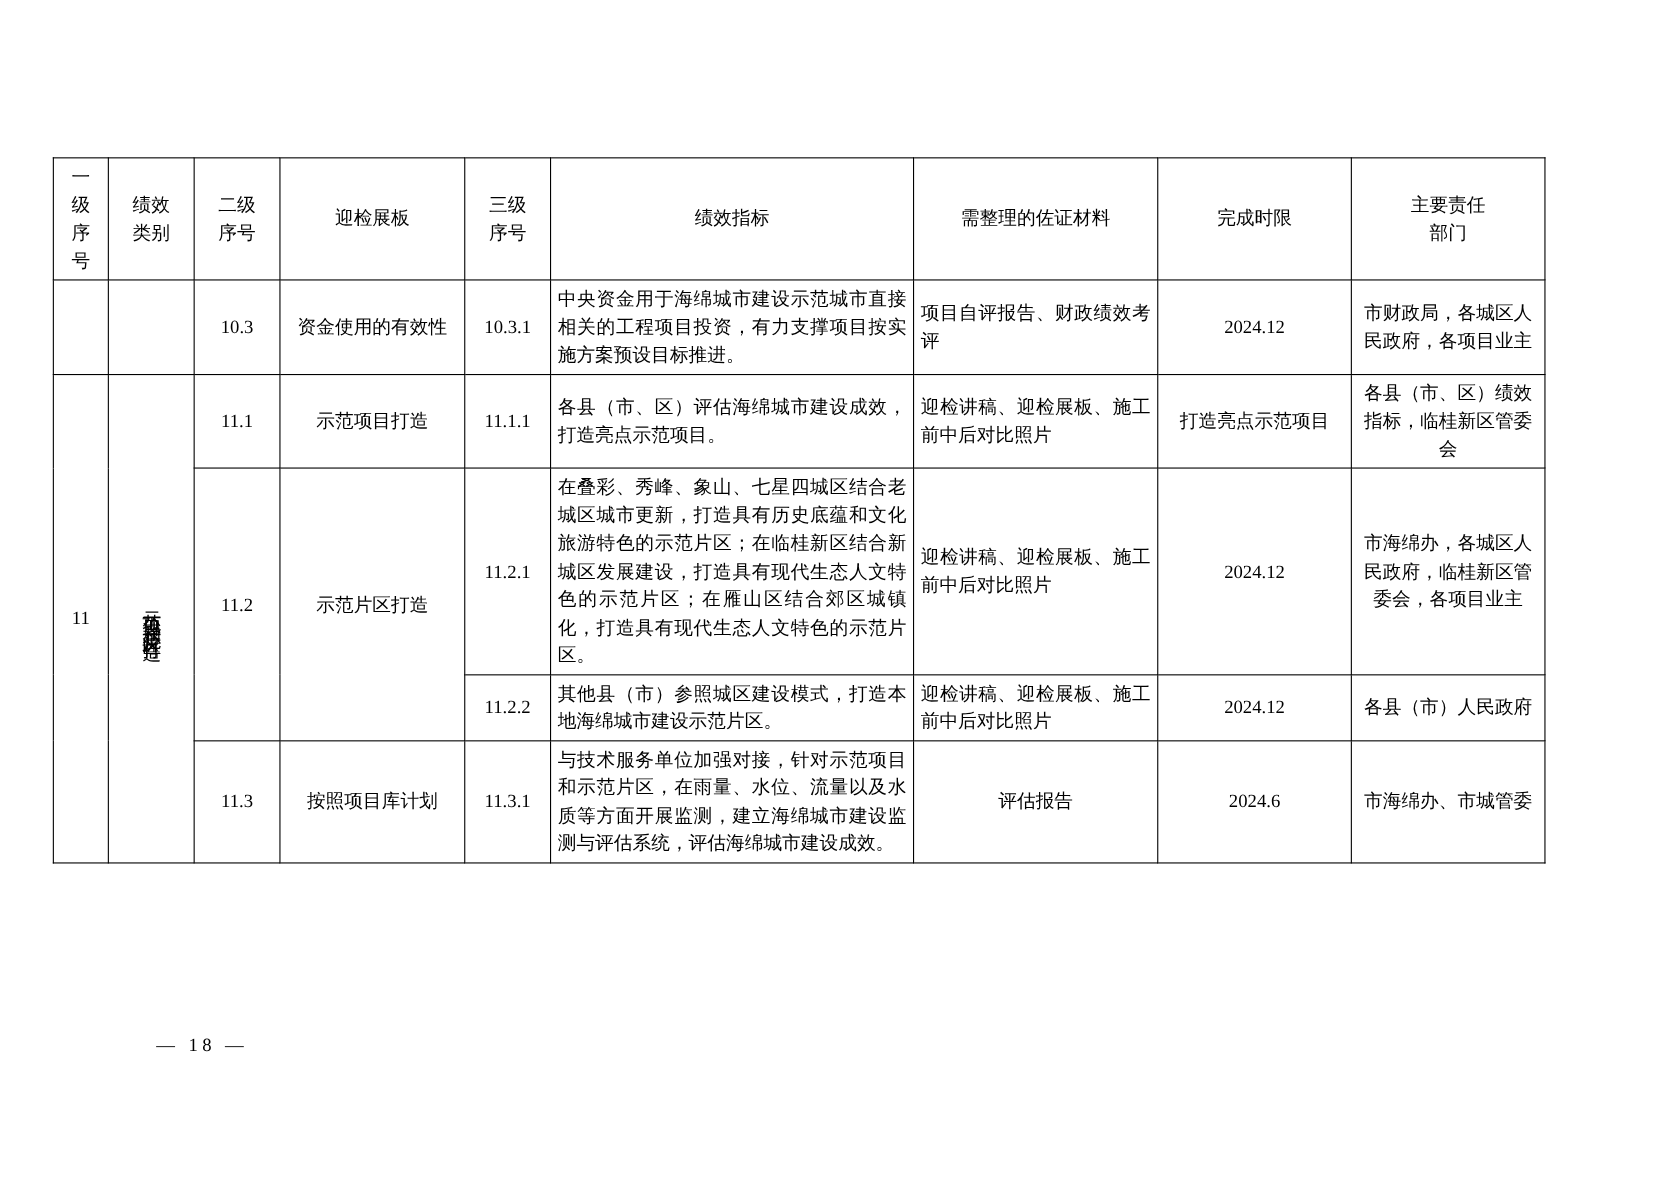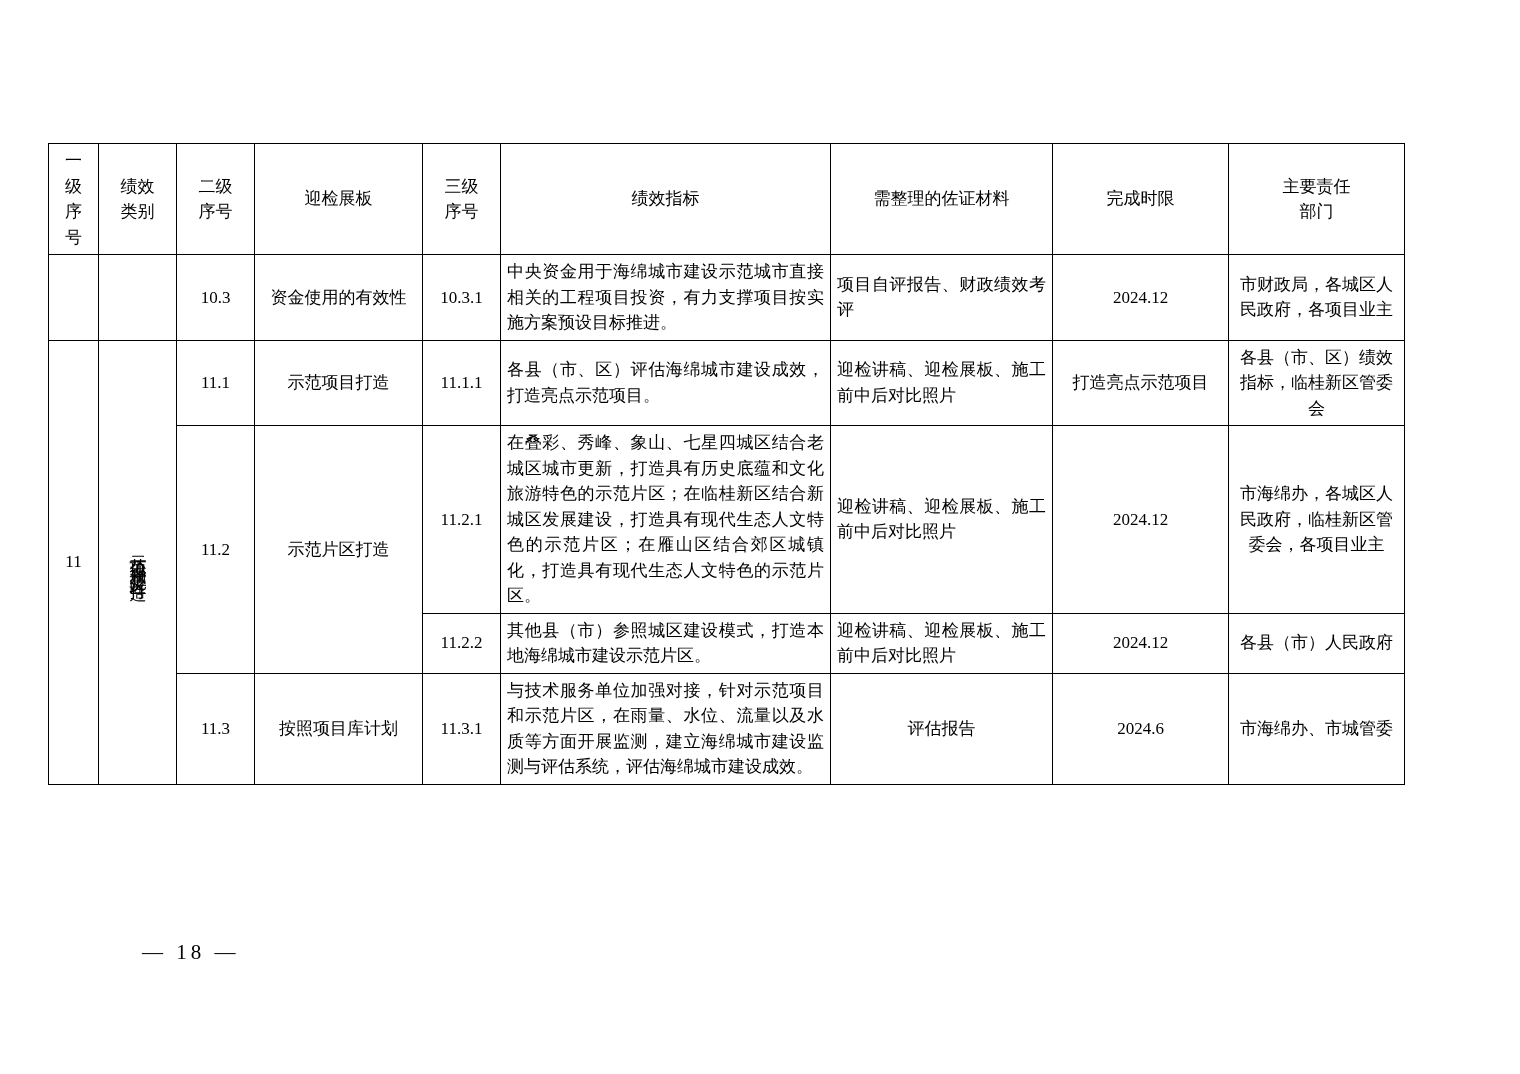--- a/index.html
+++ b/index.html
@@ -58,21 +58,21 @@
   .just {
     text-align: justify;
     text-justify: inter-ideograph;
     letter-spacing: 0px;
   }
   .just-c { text-align: justify; text-justify: inter-ideograph; }
   .footer {
     position: absolute;
     left: 142px;
     top: 940px;
-    font-size: 21px;
+    font-size: 17px;
     letter-spacing: 4px;
   }
   .seq-vert {
     writing-mode: vertical-rl;
     text-orientation: upright;
     line-height: 1.3;
     letter-spacing: 3px;
   }
 </style>
 </head>

